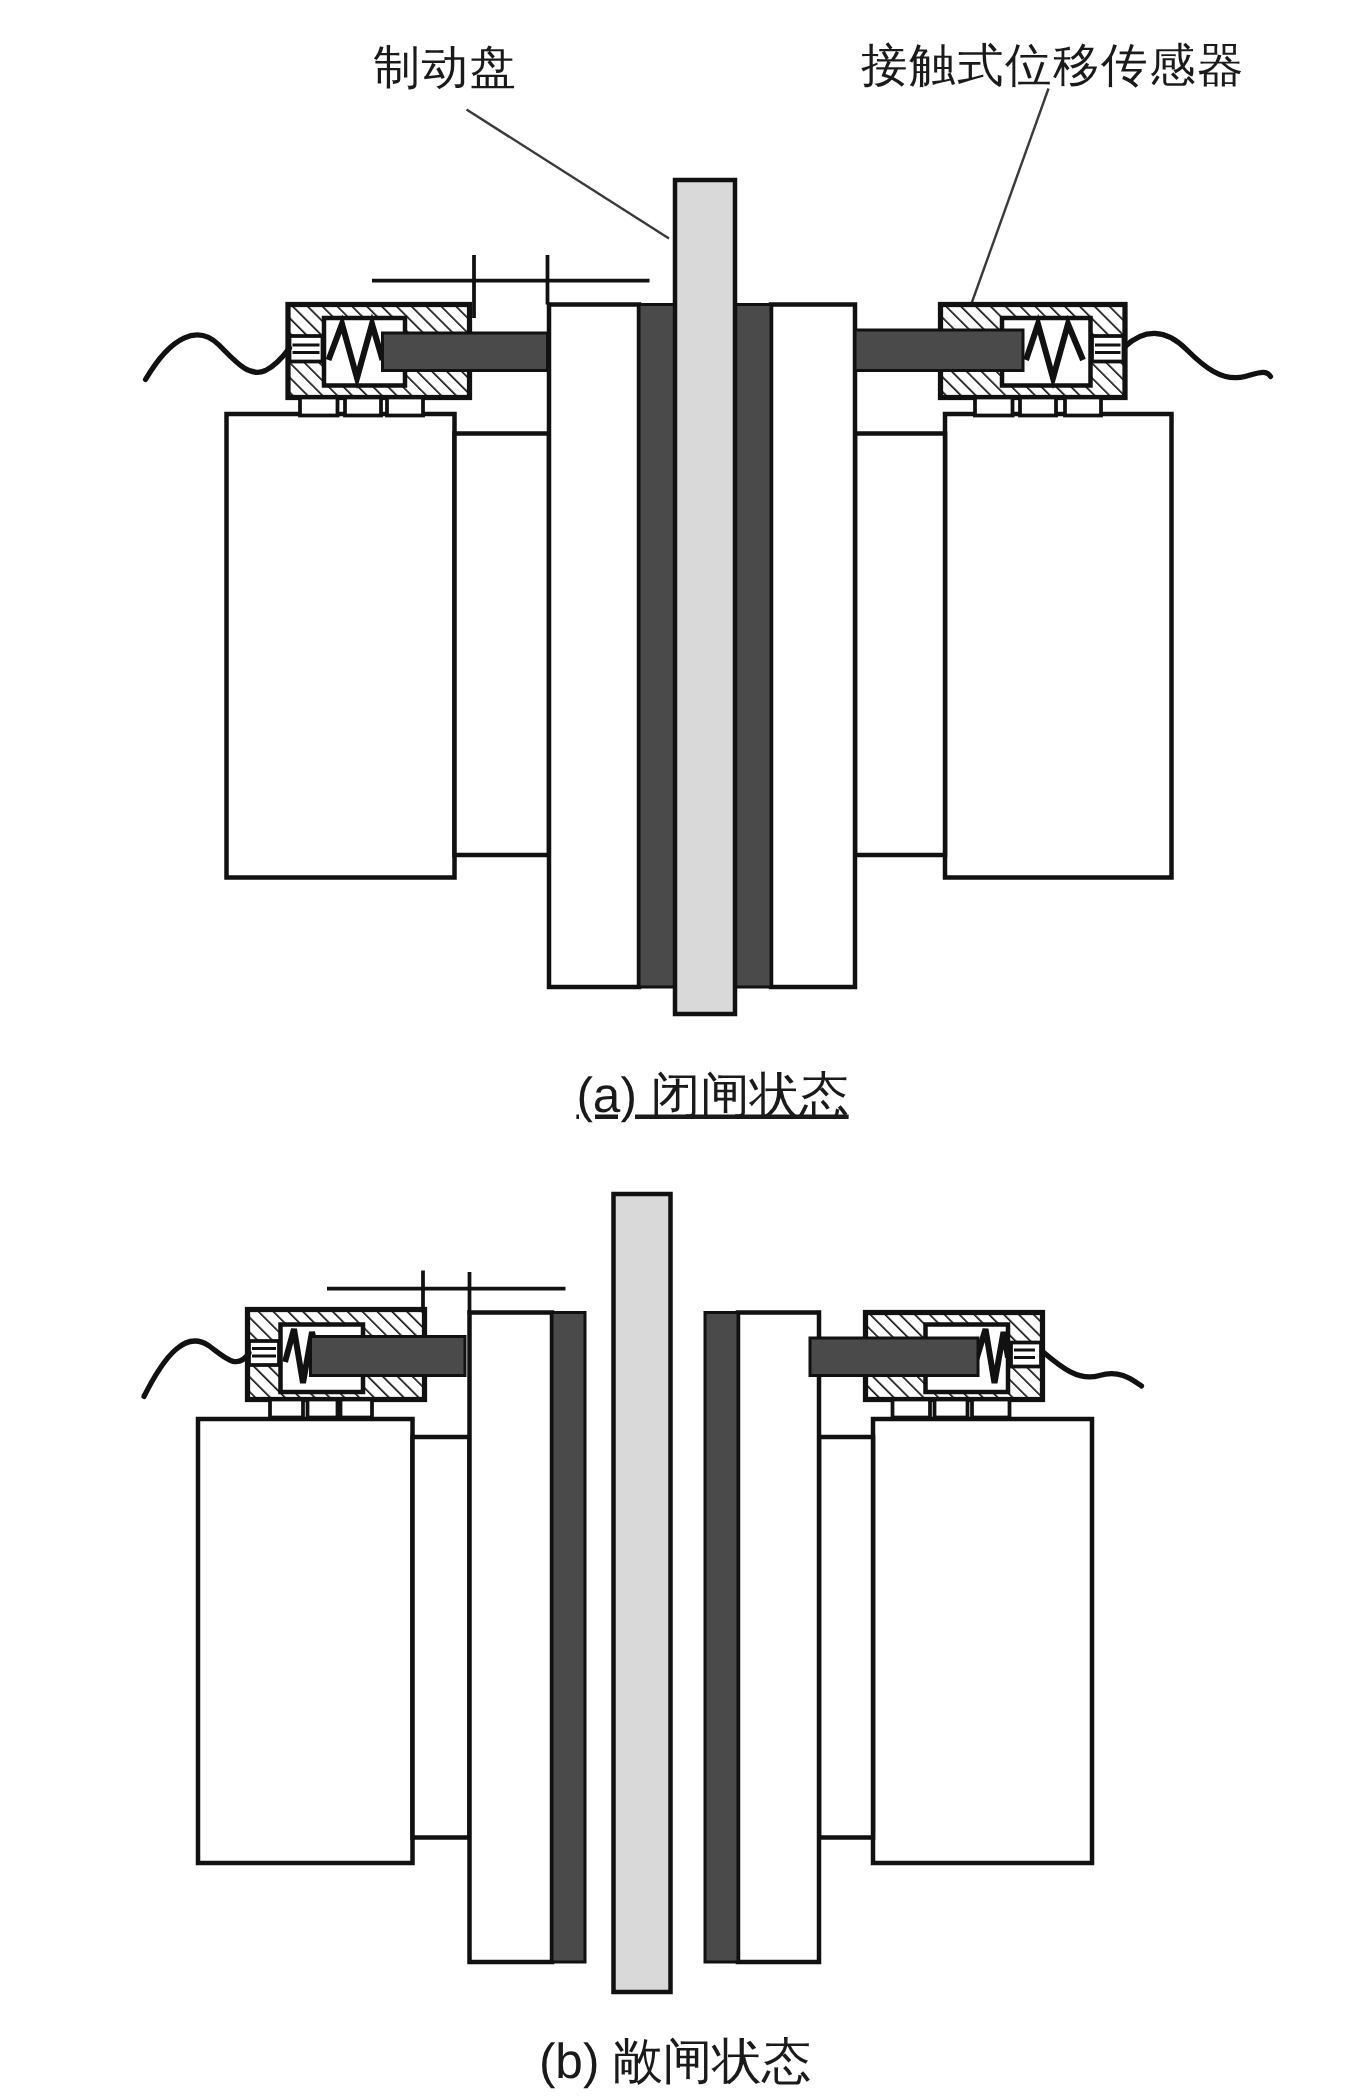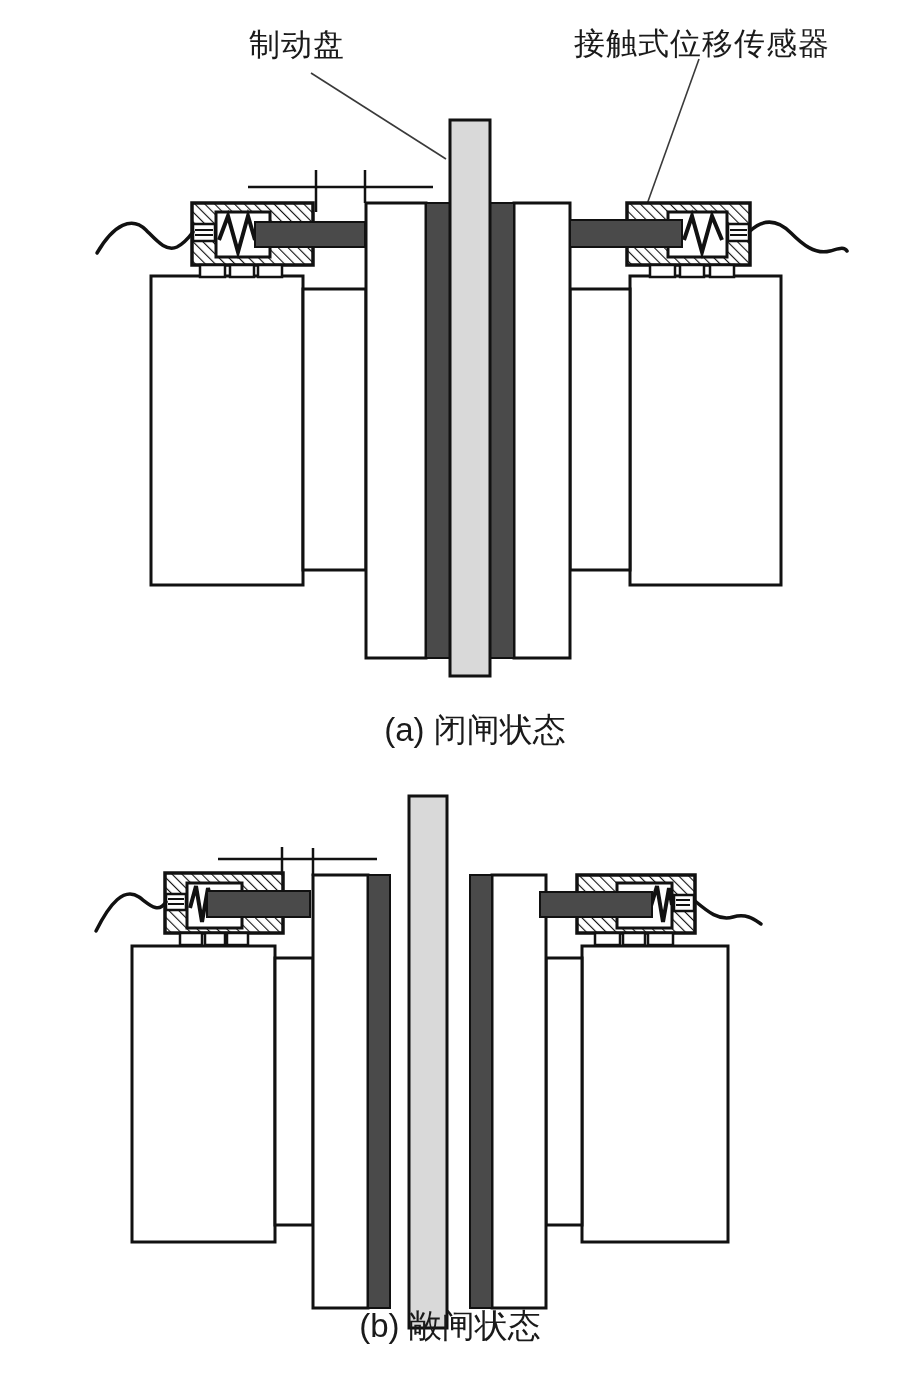--- a/index.html
+++ b/index.html
@@ -9,22 +9,22 @@
   }
   .stage svg { position:absolute; left:0; top:0; }
   .lbl, .cap {
     position:absolute; color:#1a1a1a; white-space:nowrap;
     font-family:"Liberation Sans","DejaVu Sans",sans-serif;
   }
   .lbl { font-size:31px; line-height:36px; letter-spacing:1px; }
   .cap { font-size:33px; line-height:38px; transform:translateX(-50%); }
   #lbl-disc   { left:249px; top:27px; }
   #lbl-sensor { left:553px; top:26px;margin-left:21px; }
-  #cap-a { left:475px; top:711px; }
-  #cap-b { left:450px; top:1307px; }
+  #cap-a { left:475px; top:711px;text-decoration:underline; }
+  #cap-b { left:450px; top:1355px; }
 
   
   .thin   { stroke:#111; stroke-width:2.5; fill:none; }
   .leader { stroke:#3a3a3a; stroke-width:1.6; fill:none; }
   .disc   { stroke:#111; stroke-width:3; }
   .white3 { fill:#ffffff; stroke:#111; stroke-width:3; }
   .white2 { fill:#ffffff; stroke:#111; stroke-width:2.5; }
   .dark   { stroke:#111; stroke-width:2; }
   .hatched{ fill:url(#hatch); stroke:#111; stroke-width:3.5; }
   .spring { fill:none; stroke:#111; stroke-width:4; stroke-linejoin:miter; }

